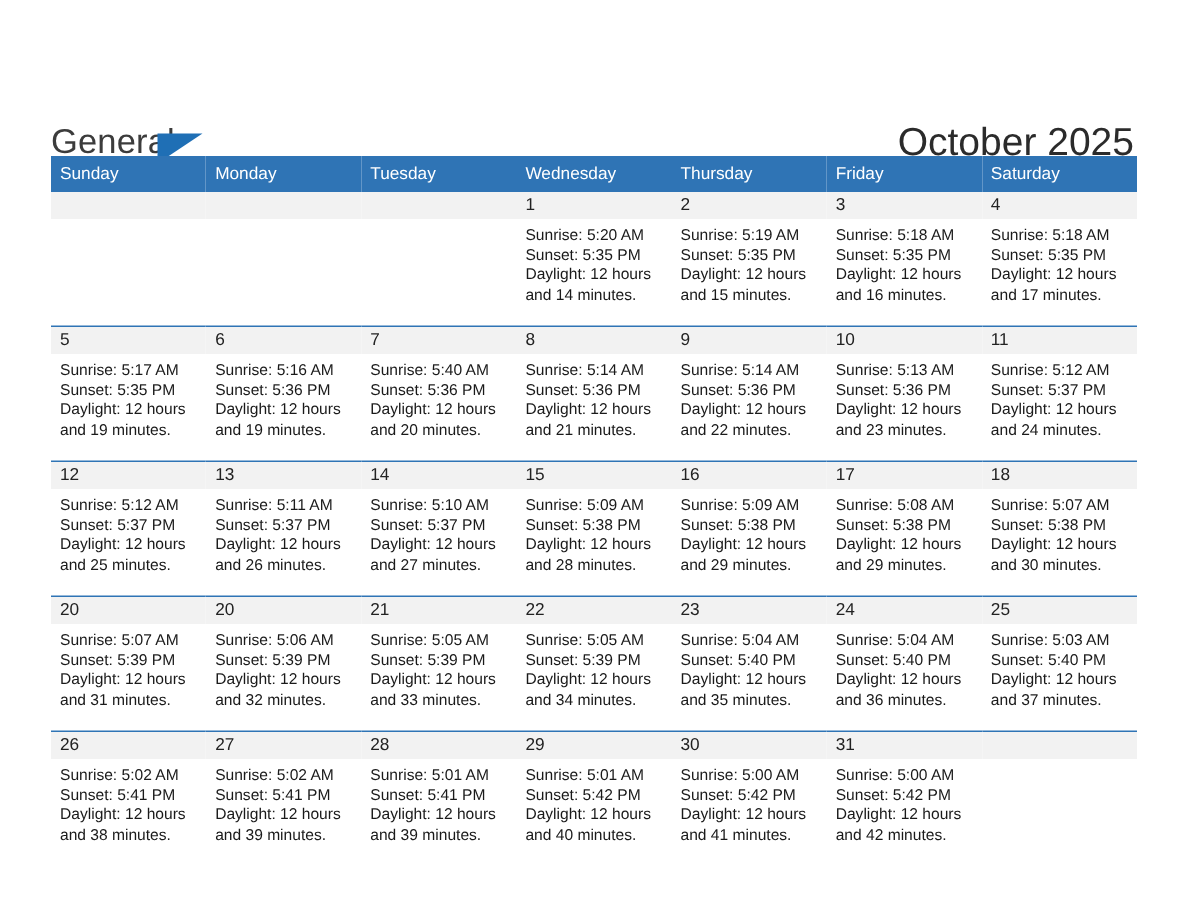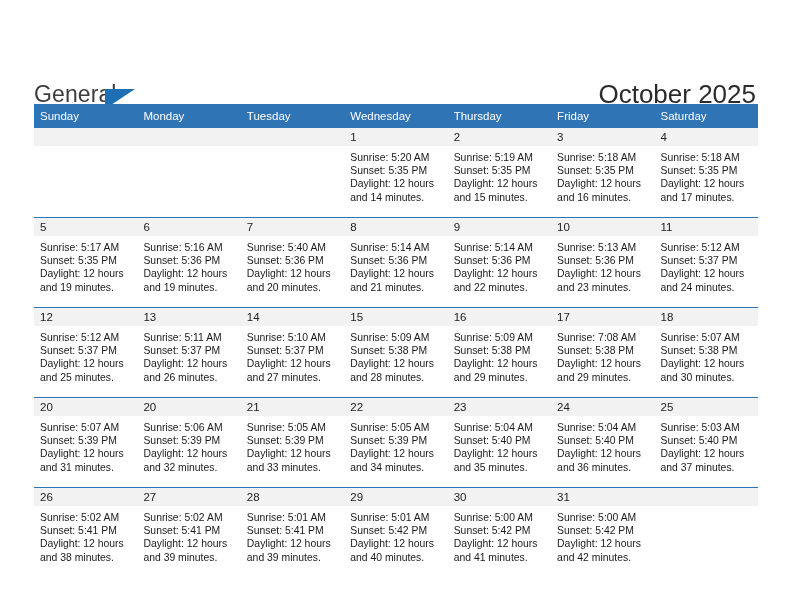--- a/index.html
+++ b/index.html
@@ -351,21 +351,21 @@
             <div class="cell-body">
               <div>Sunrise: 5:09 AM</div>
               <div>Sunset: 5:38 PM</div>
               <div class="daylight">Daylight: 12 hours</div>
               <div class="daylight">and 29 minutes.</div>
             </div>
           </td>
           <td class="day-cell">
             <div class="daynum">17</div>
             <div class="cell-body">
-              <div>Sunrise: 7:08 AM</div>
+              <div>Sunrise: 5:08 AM</div>
               <div>Sunset: 5:38 PM</div>
               <div class="daylight">Daylight: 12 hours</div>
               <div class="daylight">and 29 minutes.</div>
             </div>
           </td>
           <td class="day-cell">
             <div class="daynum">18</div>
             <div class="cell-body">
               <div>Sunrise: 5:07 AM</div>
               <div>Sunset: 5:38 PM</div>

